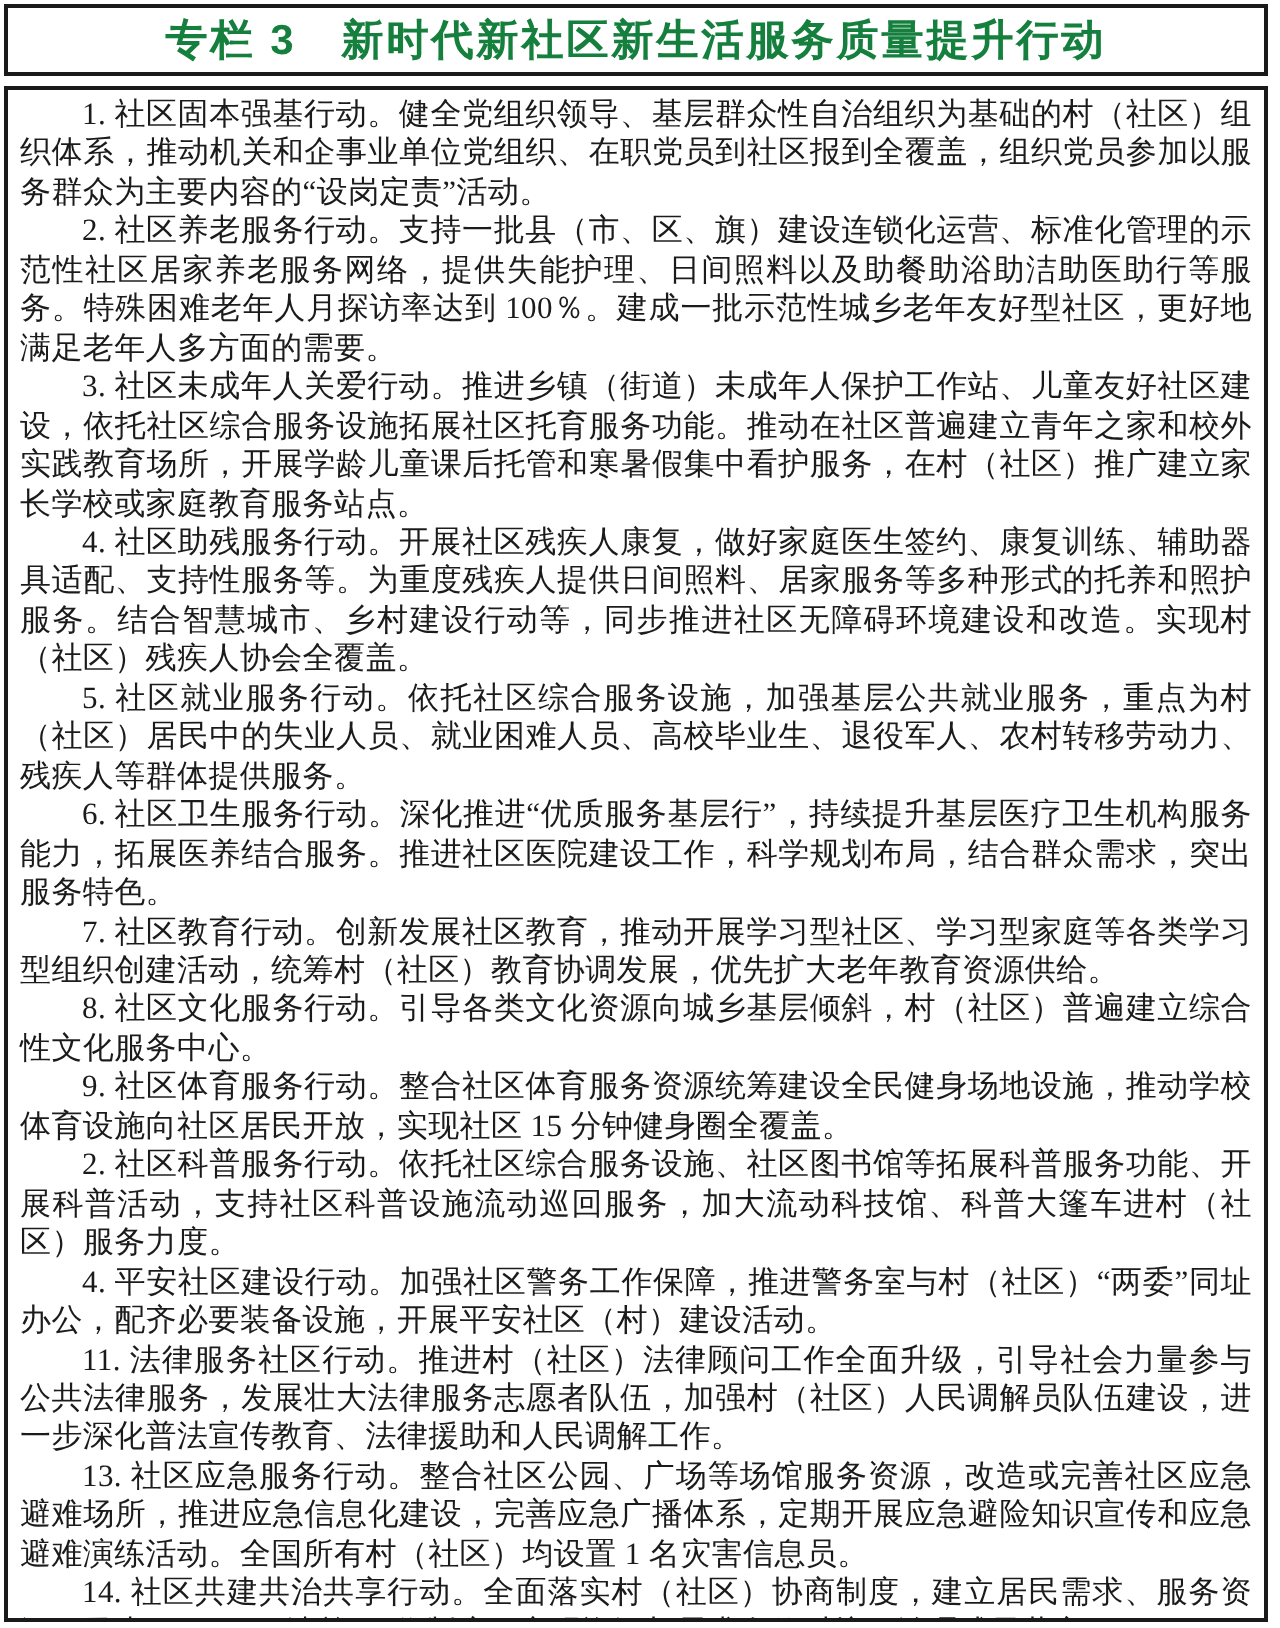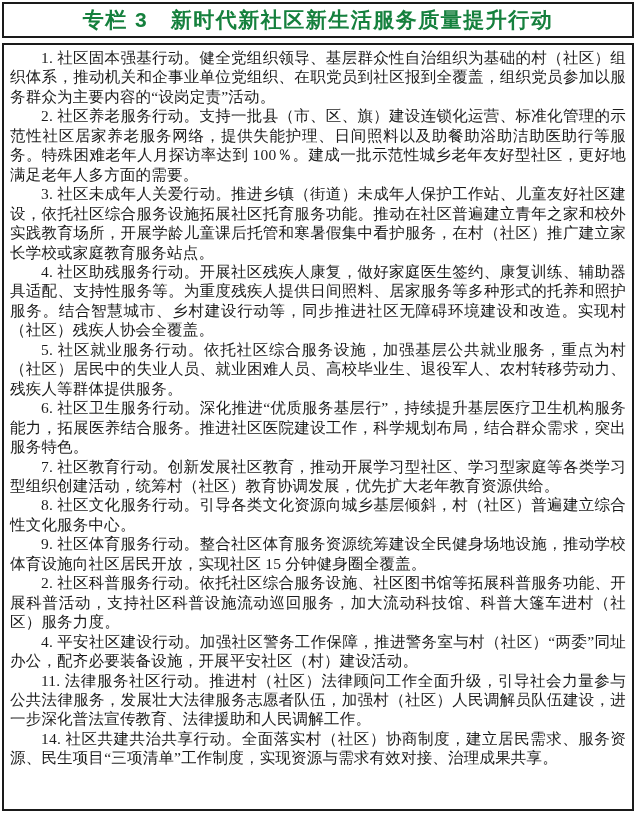--- a/index.html
+++ b/index.html
@@ -73,16 +73,17 @@
     <p>3. 社区未成年人关爱行动。推进乡镇（街道）未成年人保护工作站、儿童友好社区建设，依托社区综合服务设施拓展社区托育服务功能。推动在社区普遍建立青年之家和校外实践教育场所，开展学龄儿童课后托管和寒暑假集中看护服务，在村（社区）推广建立家长学校或家庭教育服务站点。</p>
     <p>4. 社区助残服务行动。开展社区残疾人康复，做好家庭医生签约、康复训练、辅助器具适配、支持性服务等。为重度残疾人提供日间照料、居家服务等多种形式的托养和照护服务。结合智慧城市、乡村建设行动等，同步推进社区无障碍环境建设和改造。实现村（社区）残疾人协会全覆盖。</p>
     <p>5. 社区就业服务行动。依托社区综合服务设施，加强基层公共就业服务，重点为村（社区）居民中的失业人员、就业困难人员、高校毕业生、退役军人、农村转移劳动力、残疾人等群体提供服务。</p>
     <p>6. 社区卫生服务行动。深化推进“优质服务基层行”，持续提升基层医疗卫生机构服务能力，拓展医养结合服务。推进社区医院建设工作，科学规划布局，结合群众需求，突出服务特色。</p>
     <p>7. 社区教育行动。创新发展社区教育，推动开展学习型社区、学习型家庭等各类学习型组织创建活动，统筹村（社区）教育协调发展，优先扩大老年教育资源供给。</p>
     <p>8. 社区文化服务行动。引导各类文化资源向城乡基层倾斜，村（社区）普遍建立综合性文化服务中心。</p>
     <p>9. 社区体育服务行动。整合社区体育服务资源统筹建设全民健身场地设施，推动学校体育设施向社区居民开放，实现社区 15 分钟健身圈全覆盖。</p>
     <p>2. 社区科普服务行动。依托社区综合服务设施、社区图书馆等拓展科普服务功能、开展科普活动，支持社区科普设施流动巡回服务，加大流动科技馆、科普大篷车进村（社区）服务力度。</p>
     <p>4. 平安社区建设行动。加强社区警务工作保障，推进警务室与村（社区）“两委”同址办公，配齐必要装备设施，开展平安社区（村）建设活动。</p>
     <p>11. 法律服务社区行动。推进村（社区）法律顾问工作全面升级，引导社会力量参与公共法律服务，发展壮大法律服务志愿者队伍，加强村（社区）人民调解员队伍建设，进一步深化普法宣传教育、法律援助和人民调解工作。</p>
+    <p>13. 社区应急服务行动。整合社区公园、广场等场馆服务资源，改造或完善社区应急避难场所，推进应急信息化建设，完善应急广播体系，定期开展应急避险知识宣传和应急避难演练活动。全国所有村（社区）均设置 1 名灾害信息员。</p>
     <p>14. 社区共建共治共享行动。全面落实村（社区）协商制度，建立居民需求、服务资源、民生项目“三项清单”工作制度，实现资源与需求有效对接、治理成果共享。</p>
   </div>
 
 </div>
 
 </body></html>

